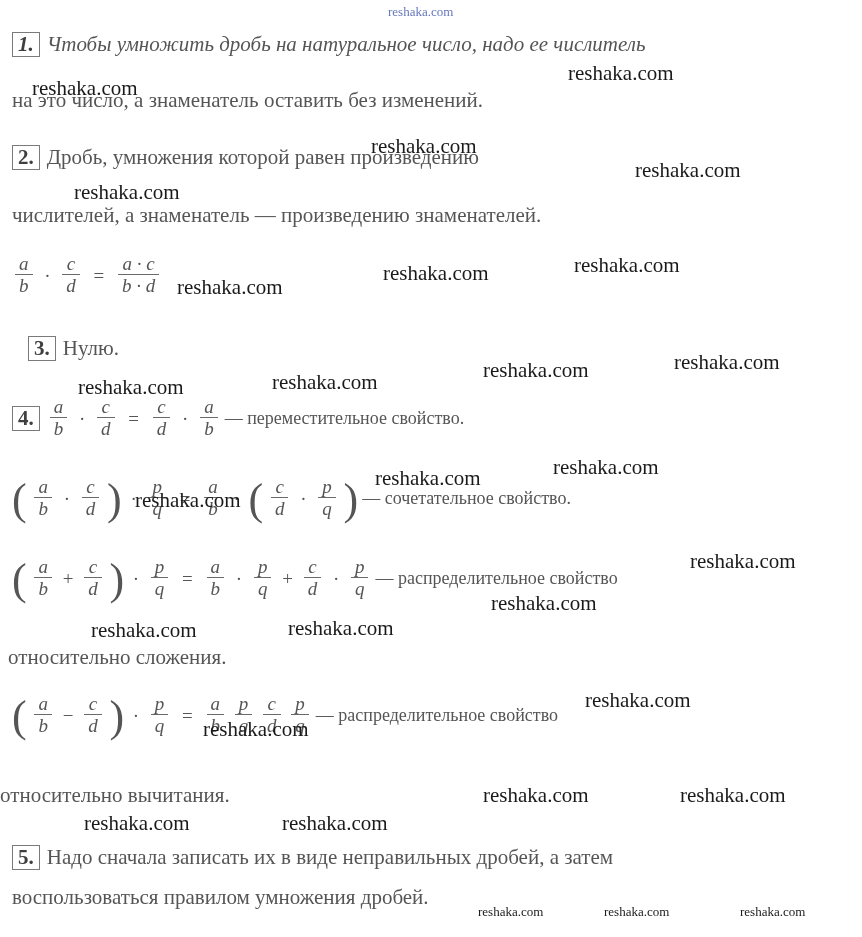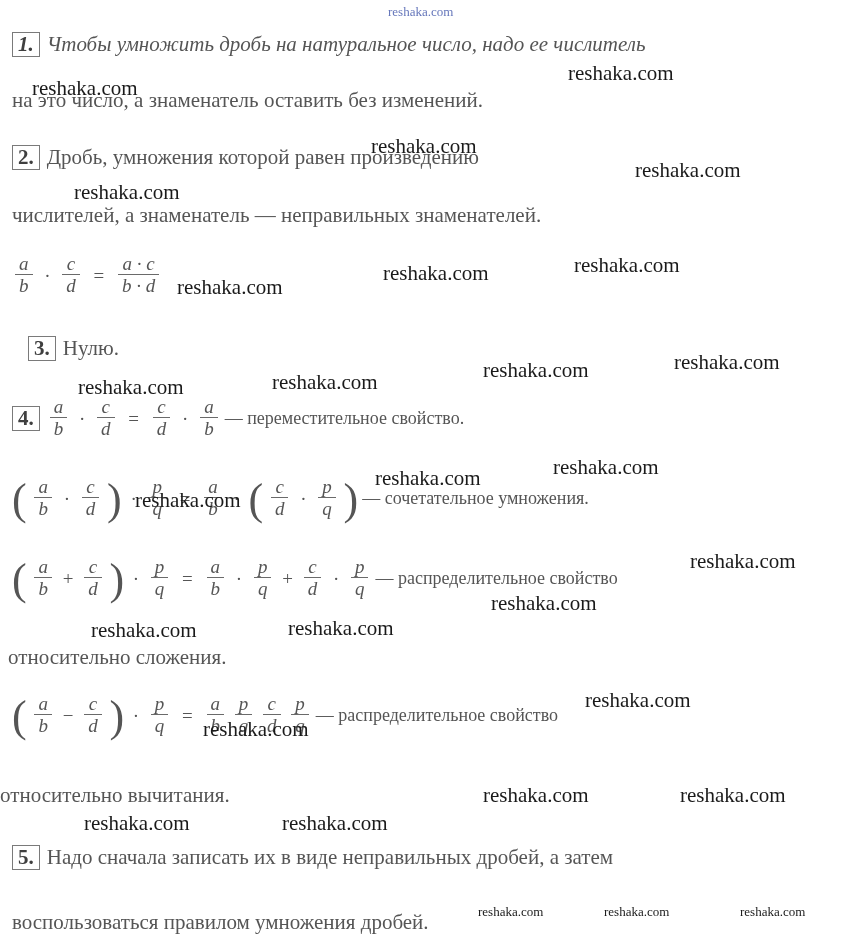--- a/index.html
+++ b/index.html
@@ -172,21 +172,21 @@
       <span class="num-box">1.</span><span class="txt">Чтобы умножить дробь на натуральное число, надо ее числитель</span>
     </div>
     <div class="line" style="left:12px; top:88px;">
       <span class="txt">на это число, а знаменатель оставить без изменений.</span>
     </div>
 
     <div class="line" style="left:12px; top:145px;">
       <span class="num-box">2.</span><span class="txt">Дробь, умножения которой равен произведению</span>
     </div>
     <div class="line" style="left:12px; top:203px;">
-      <span class="txt">числителей, а знаменатель — неправильных знаменателей.</span>
+      <span class="txt">числителей, а знаменатель — произведению знаменателей.</span>
     </div>
 
     <div class="line" style="left:12px; top:255px;">
       <span class="math">
         <span class="frac">
           <span class="num">a</span>
           <span class="den">b</span>
         </span>
         <span class="mdot">·</span>
         <span class="frac">
@@ -257,21 +257,21 @@
         <span class="frac">
           <span class="num">c</span>
           <span class="den">d</span>
         </span>
         <span class="mdot">·</span>
         <span class="frac">
           <span class="num">p</span>
           <span class="den">q</span>
         </span>
         <span class="paren">)</span>
-      </span><span class="tail">— сочетательное умножения.</span>
+      </span><span class="tail">— сочетательное свойство.</span>
     </div>
 
     <div class="line" style="left:12px; top:558px;">
       <span class="math">
         <span class="paren">(</span>
         <span class="frac">
           <span class="num">a</span>
           <span class="den">b</span>
         </span>
         <span class="op">+</span>
@@ -348,18 +348,18 @@
         </span>
       </span><span class="tail">— распределительное свойство</span>
     </div>
     <div class="line" style="left:0; top:783px;text-align:center;">
       <span class="txt">относительно вычитания.</span>
     </div>
 
     <div class="line" style="left:12px; top:845px;">
       <span class="num-box">5.</span><span class="txt">Надо сначала записать их в виде неправильных дробей, а затем</span>
     </div>
-    <div class="line" style="left:12px; top:910px;font-family:Liberation Serif, serif;">
+    <div class="line" style="left:12px; top:885px;font-family:Liberation Serif, serif;">
       <span class="txt">воспользоваться правилом умножения дробей.</span>
     </div>
 
   </div>
 </div>
 
 </body></html>

